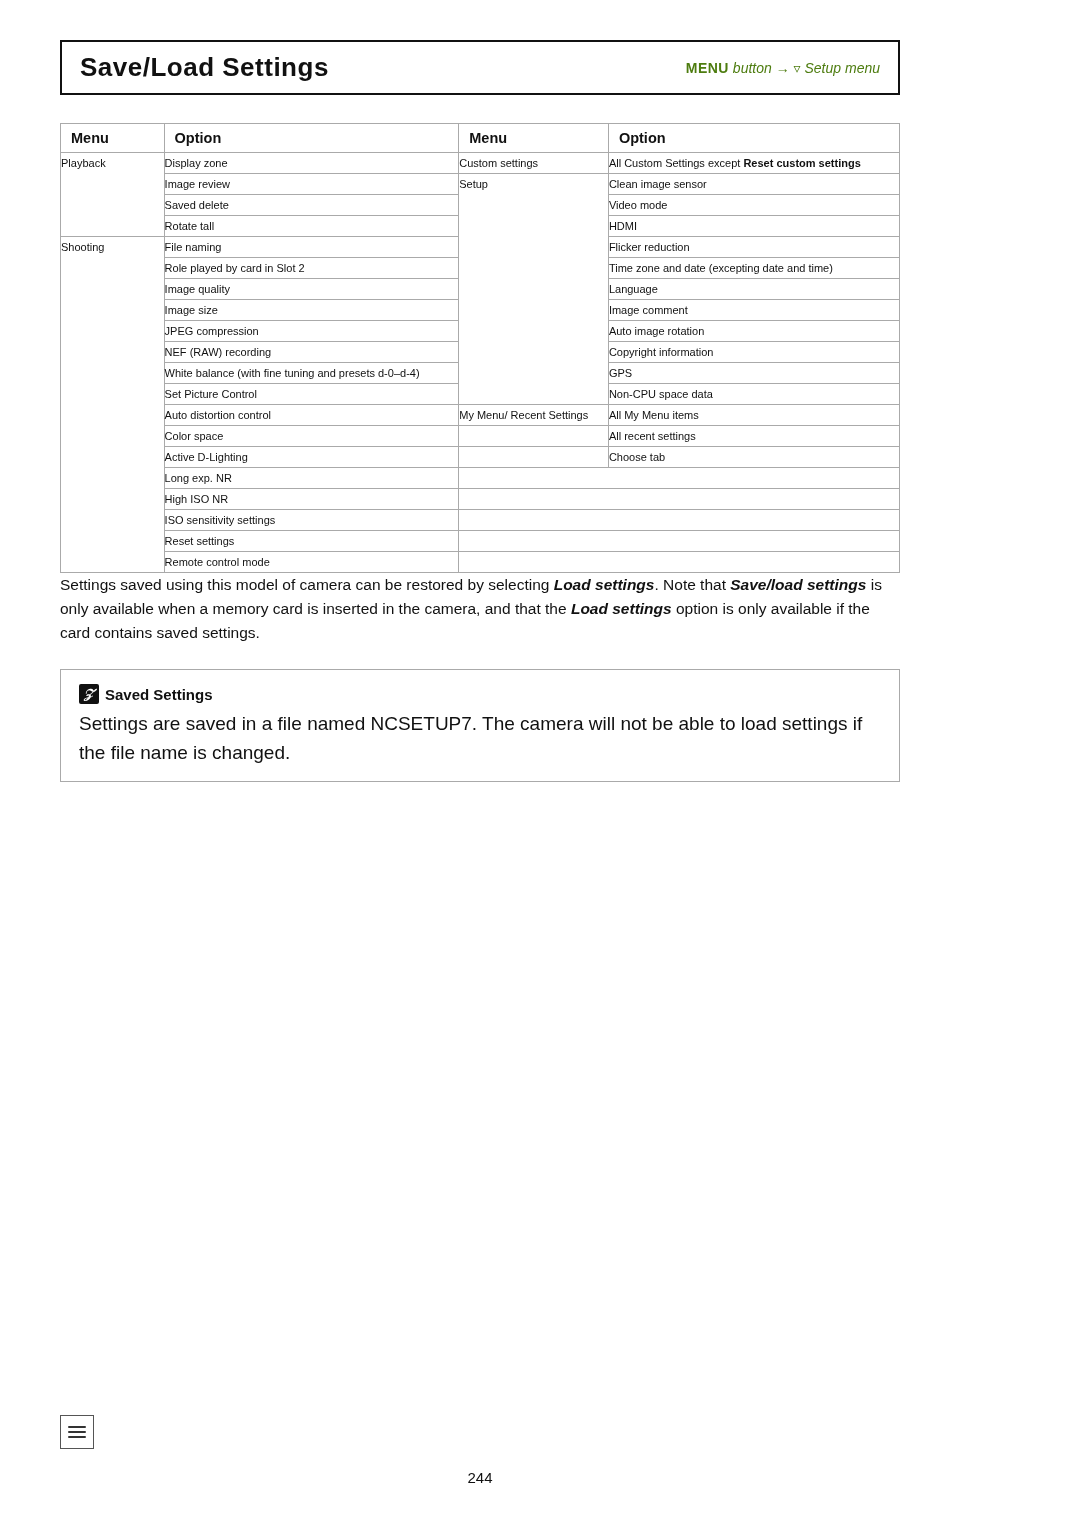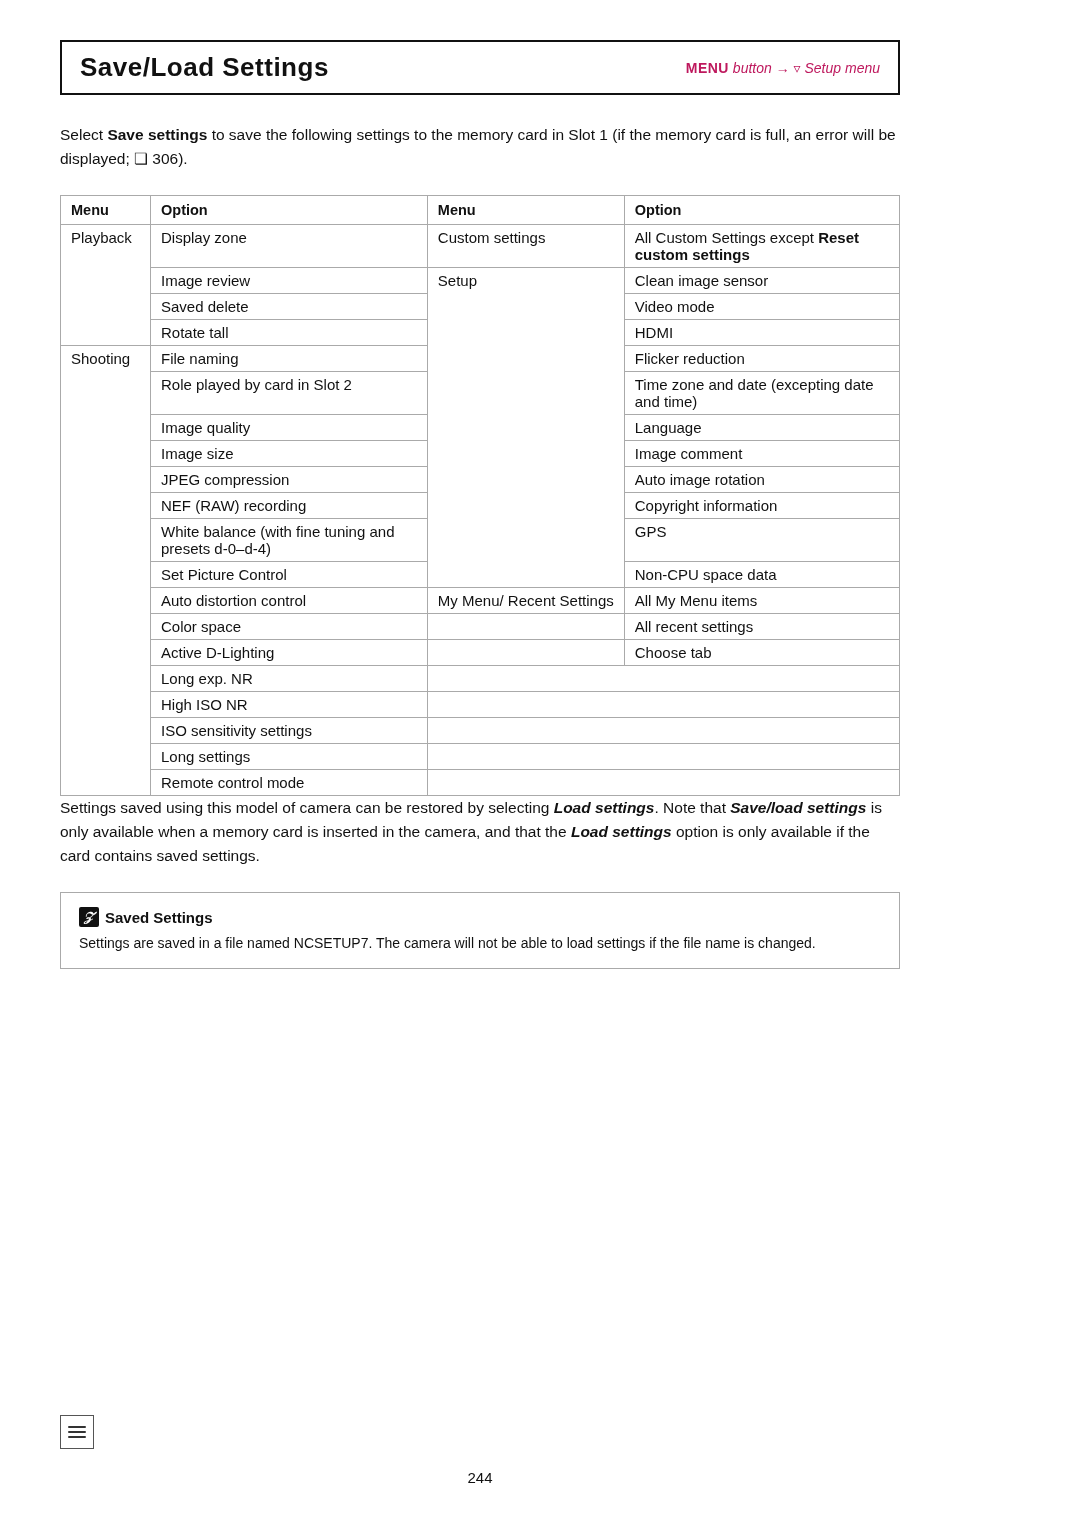--- a/index.html
+++ b/index.html
@@ -31,21 +31,21 @@
     }
 
     .page-title {
       font-size: 26px;
       font-weight: 900;
       letter-spacing: 0.5px;
     }
 
     .menu-path {
       font-size: 14px;
-      color: #be185d;
+      color: #4d7c0f;
     }
 
     .menu-path .menu-label {
       font-weight: 900;
       font-family: Arial, Helvetica, sans-serif;
       letter-spacing: 0.5px;
     }
 
     .menu-path .italic {
       font-style: italic;
@@ -70,22 +70,22 @@
     .combined-table th {
       border: 1px solid #aaa;
       padding: 6px 10px;
       font-weight: 900;
       font-size: 14.5px;
       text-align: left;
     }
 
     .combined-table td {
       border: 1px solid #aaa;
-      padding: 4px 10px;
-      font-size: 15px;
+      padding: 4px 0;
+      font-size: 11px;
       vertical-align: top;
     }
 
     .combined-table .menu-col {
       white-space: nowrap;
       min-width: 90px;
     }
 
     .combined-table .option-col {
       min-width: 220px;
@@ -127,21 +127,21 @@
       height: 20px;
       background: #111;
       color: #fff;
       font-size: 13px;
       font-style: italic;
       font-weight: 900;
       border-radius: 2px;
     }
 
     .note-text {
-      font-size: 14px;
+      font-size: 19px;
       line-height: 1.5;
     }
 
     
     .page-number {
       position: absolute;
       bottom: 40px;
       left: 60px;
       font-size: 15px;
       font-weight: 400;
@@ -178,23 +178,20 @@
     <span class="page-title">Save/Load Settings</span>
     <span class="menu-path">
       <span class="menu-label">MENU</span>
       <span> <em>button</em> </span>
       <span>→</span>
       <span> ▿ </span>
       <span class="italic">Setup menu</span>
     </span>
   </div>
 
-  <p class="intro">
-    <span>Select </span><strong>Save settings</strong><span> to save the following settings to the memory card in Slot 1 (if the memory card is full, an error will be displayed; </span><span>❏ 306</span><span>).</span>
-  </p>
 
   <table class="combined-table">
     <thead>
       <tr>
         <th class="menu-col">Menu</th>
         <th class="option-col">Option</th>
         <th class="menu-col">Menu</th>
         <th class="option-col">Option</th>
       </tr>
     </thead>
@@ -274,21 +271,21 @@
       </tr>
       <tr>
         <td>High ISO NR</td>
         <td colspan="2"></td>
       </tr>
       <tr>
         <td>ISO sensitivity settings</td>
         <td colspan="2"></td>
       </tr>
       <tr>
-        <td>Long settings</td>
+        <td>Reset settings</td>
         <td colspan="2"></td>
       </tr>
       <tr>
         <td>Remote control mode</td>
         <td colspan="2"></td>
       </tr>
     </tbody>
   </table>
 
   <p class="bottom-text">

